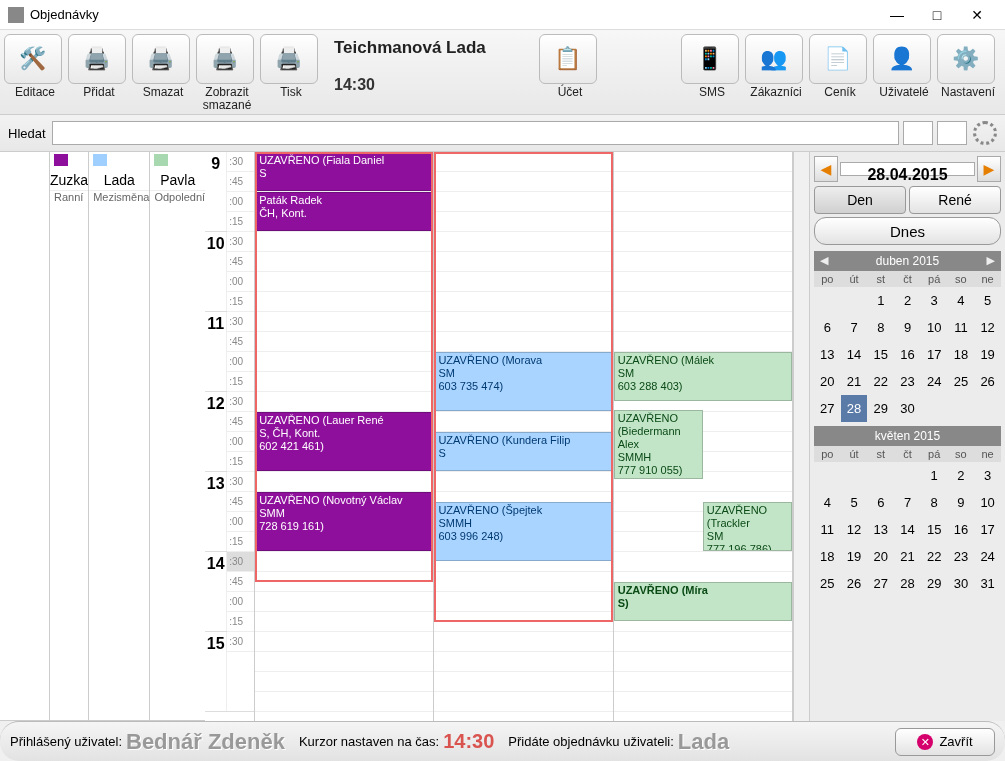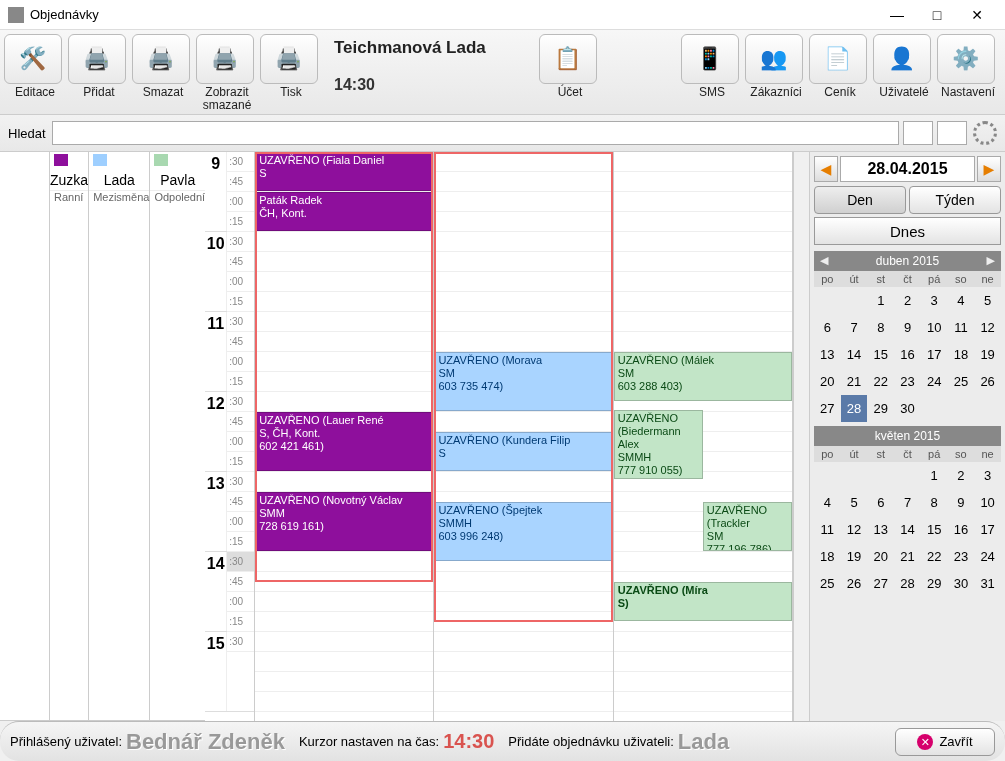--- a/index.html
+++ b/index.html
@@ -52,25 +52,25 @@
 .minrow.sel { background: #ddd; }
 .daycol { flex: 1; border-right: 1px solid #ccc; position: relative; background-image: repeating-linear-gradient(to bottom, transparent, transparent 19px, #eee 19px, #eee 20px); }
 .daycol:last-child { border-right: none; }
 .shiftframe { position: absolute; border: 2px solid #e66; pointer-events: none; }
 .appt { position: absolute; font-size: 11px; line-height: 13px; padding: 1px 3px; overflow: hidden; border: 1px solid rgba(0,0,0,0.2); }
 .scrollbar-v { width: 16px; background: #f0f0f0; border-left: 1px solid #ccc; }
 
 
 .datebar { display: flex; align-items: center; margin-bottom: 4px; }
 .arrowbtn { width: 24px; height: 26px; background: linear-gradient(#fff,#ddd); border: 1px solid #aaa; display: flex; align-items: center; justify-content: center; font-size: 14px; color: #e67e00; }
-.datefield { flex: 1; height: 26px; border: 1px solid #aaa; background: #fff; margin: 0 2px; text-align: center; font-weight: bold; font-size: 16px; line-height: 24px; }
+.datefield { flex: 1; height: 14px; border: 1px solid #aaa; background: #fff; margin: 0 2px; text-align: center; font-weight: bold; font-size: 16px; line-height: 24px; }
 .viewbtns { display: flex; gap: 3px; margin-bottom: 3px; }
 .viewbtn { flex: 1; height: 28px; border: 1px solid #999; border-radius: 4px; background: linear-gradient(#fff,#e3e3e3); font-size: 14px; display: flex; align-items: center; justify-content: center; }
 .viewbtn.active { background: linear-gradient(#eee,#d0d0d0); }
-.todaybtn { height: 28px; border: 1px solid #999; border-radius: 0; background: linear-gradient(#fff,#e3e3e3); font-size: 15px; display: flex; align-items: center; justify-content: center; margin-bottom: 6px; }
+.todaybtn { height: 28px; border: 1px solid #999; border-radius: 12px; background: linear-gradient(#fff,#e3e3e3); font-size: 15px; display: flex; align-items: center; justify-content: center; margin-bottom: 6px; }
 
 .monthcal { margin-bottom: 4px; }
 .monthhdr { background: #888; color: #fff; font-size: 12px; text-align: center; padding: 3px 0; position: relative; }
 .monthhdr .marr { position: absolute; top: 3px; font-size: 11px; color: #eee; }
 .monthhdr .marr.left { left: 6px; }
 .monthhdr .marr.right { right: 6px; }
 .dow { display: grid; grid-template-columns: repeat(7,1fr); font-size: 11px; text-align: center; color: #555; background: #ddd; }
 .dow div { padding: 2px 0; }
 .days { display: grid; grid-template-columns: repeat(7,1fr); font-size: 13px; }
 .days div { text-align: center; padding: 6px 0; cursor: default; }
@@ -290,21 +290,21 @@
   </div>
 
   <div class="sidepanel">
     <div class="datebar">
       <div class="arrowbtn">◀</div>
       <div class="datefield">28.04.2015</div>
       <div class="arrowbtn">▶</div>
     </div>
     <div class="viewbtns">
       <div class="viewbtn active">Den</div>
-      <div class="viewbtn">Týden</div>
+      <div class="viewbtn">René</div>
     </div>
     <div class="todaybtn">Dnes</div>
     <div id="monthcals">
         <div class="monthcal">
           <div class="monthhdr"><span class="marr left">◀</span>duben 2015<span class="marr right">▶</span></div>
           <div class="dow">
             <div>po</div>
             <div>út</div>
             <div>st</div>
             <div>čt</div>

